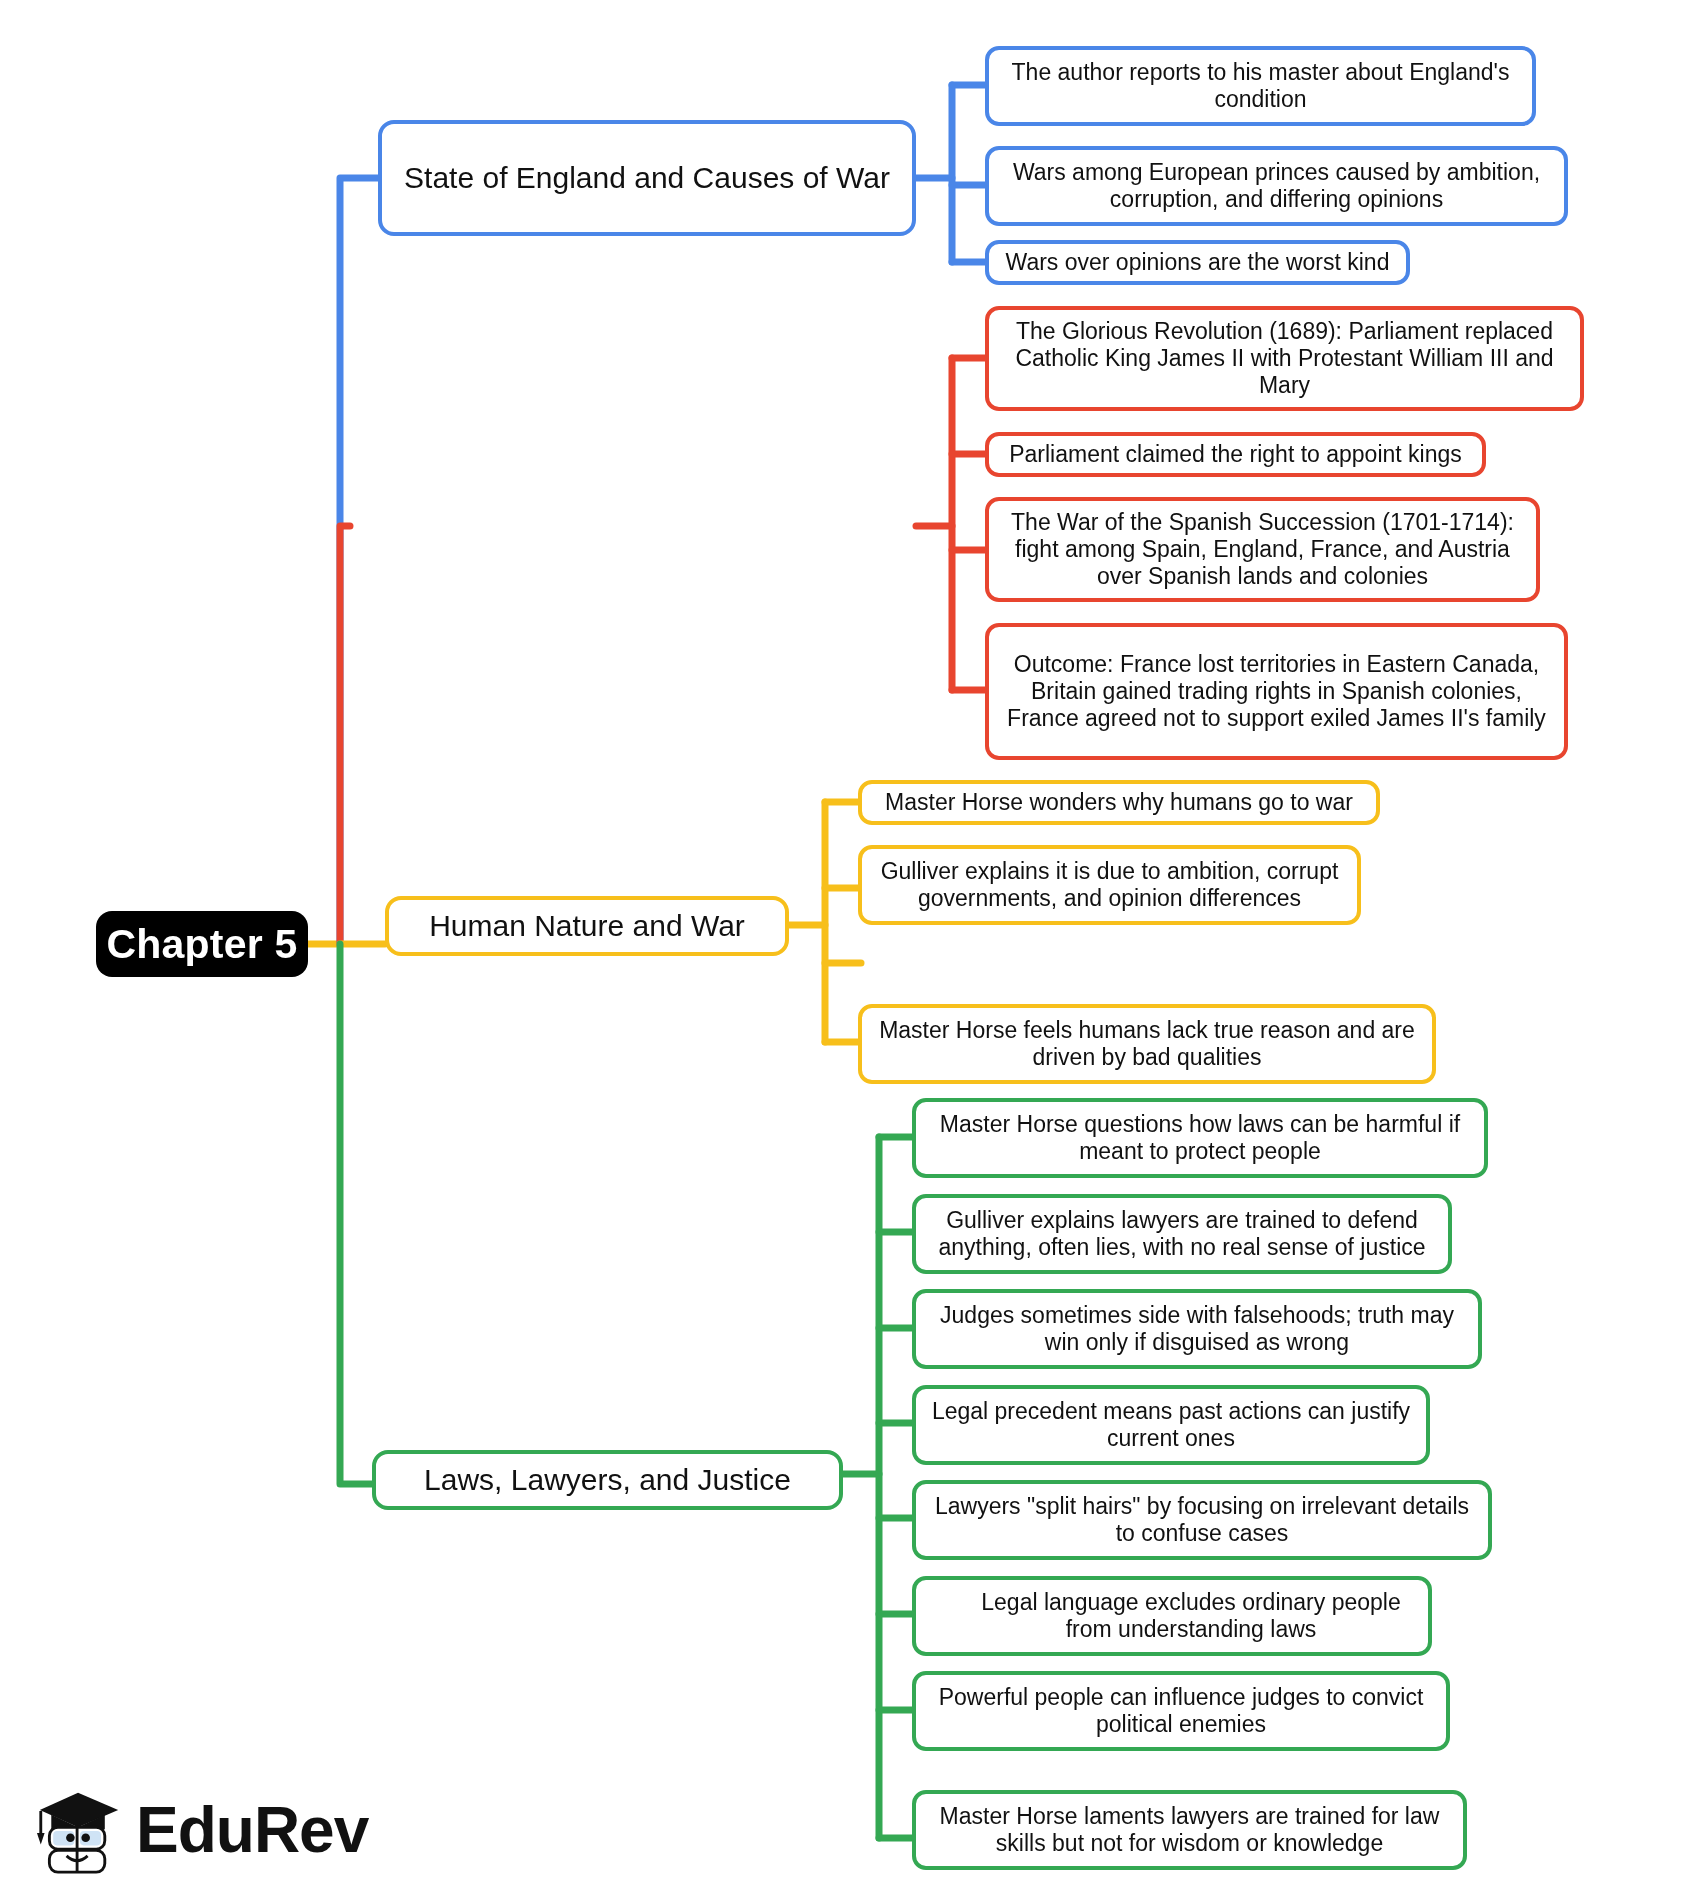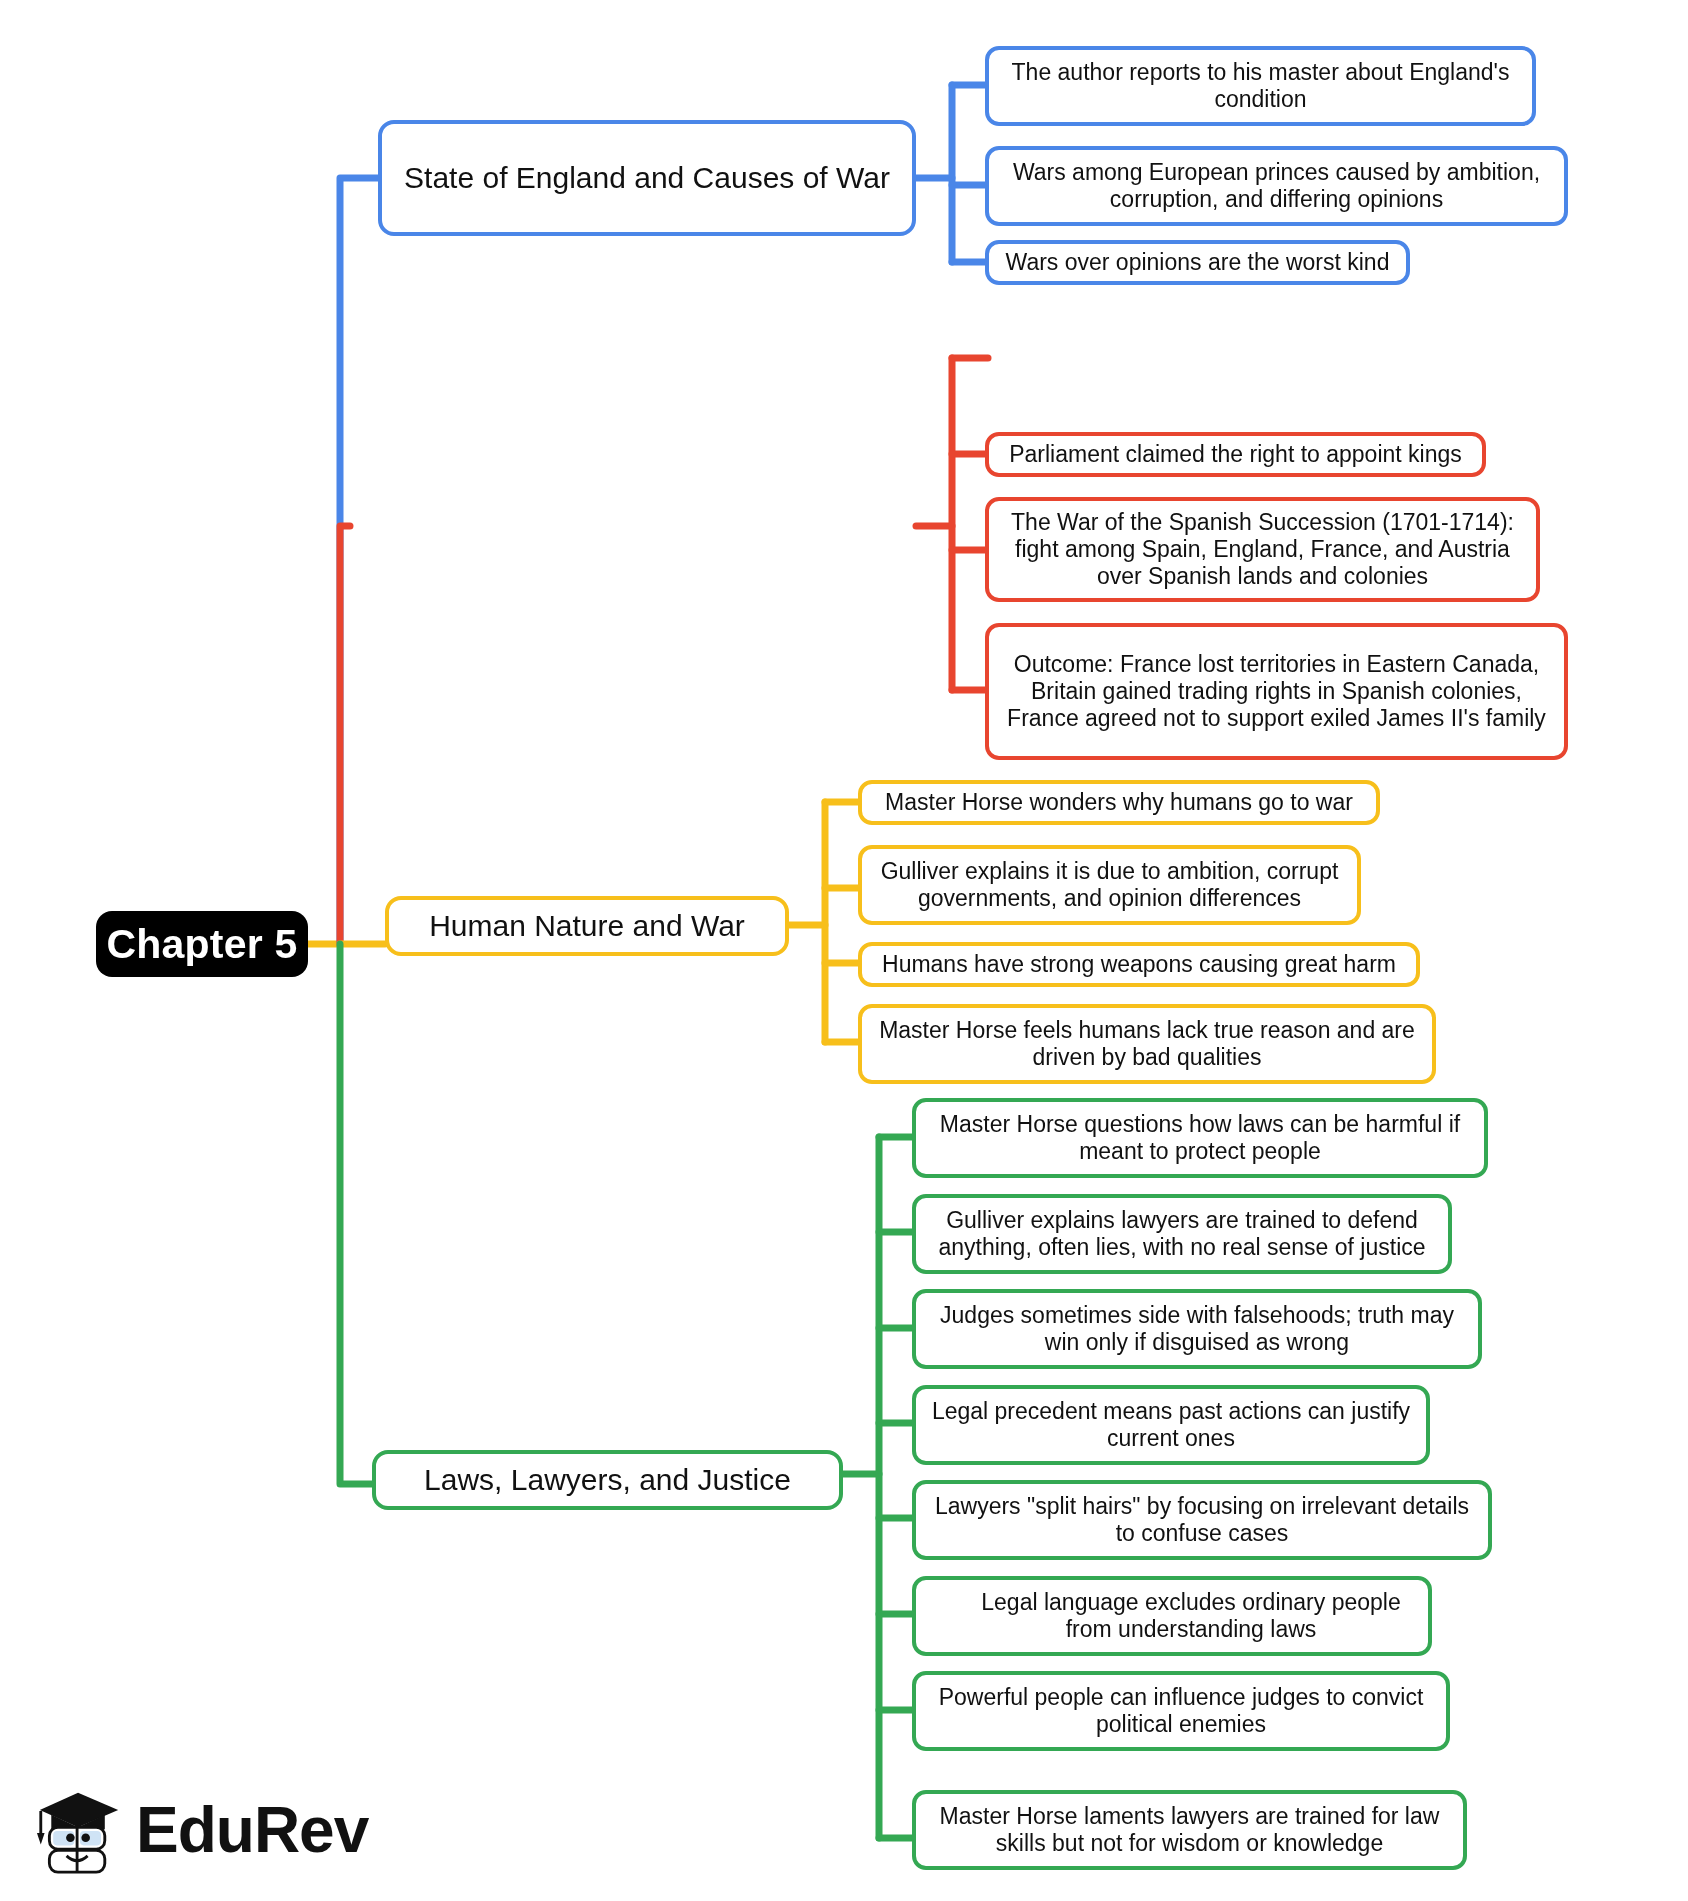--- a/index.html
+++ b/index.html
@@ -142,34 +142,34 @@
 
   <div class="node branch c-blue" style="left:378px; top:120px; width:538px; height:116px;">State of England and Causes of War</div>
 
   <div class="node leaf c-blue" style="left:985px; top:46px; width:551px; height:80px;">The author reports to his master about England's condition</div>
 
   <div class="node leaf c-blue" style="left:985px; top:146px; width:583px; height:80px;">Wars among European princes caused by ambition, corruption, and differing opinions</div>
 
   <div class="node leaf c-blue" style="left:985px; top:240px; width:425px; height:45px;">Wars over opinions are the worst kind</div>
 
 
+  <div class="node leaf c-red" style="left:985px; top:306px; width:599px; height:105px;">The Glorious Revolution (1689): Parliament replaced Catholic King James II with Protestant William III and Mary</div>
 
   <div class="node leaf c-red" style="left:985px; top:432px; width:501px; height:45px;">Parliament claimed the right to appoint kings</div>
 
   <div class="node leaf c-red" style="left:985px; top:497px; width:555px; height:105px;">The War of the Spanish Succession (1701-1714): fight among Spain, England, France, and Austria over Spanish lands and colonies</div>
 
   <div class="node branch c-yellow" style="left:385px; top:896px; width:404px; height:60px;">Human Nature and War</div>
 
   <div class="node leaf c-red" style="left:985px; top:623px; width:583px; height:137px;">Outcome: France lost territories in Eastern Canada, Britain gained trading rights in Spanish colonies, France agreed not to support exiled James II's family</div>
 
   <div class="node leaf c-yellow" style="left:858px; top:780px; width:522px; height:45px;">Master Horse wonders why humans go to war</div>
 
   <div class="node leaf c-yellow" style="left:858px; top:845px; width:503px; height:80px;">Gulliver explains it is due to ambition, corrupt governments, and opinion differences</div>
 
-  <div class="node leaf c-yellow" style="left:858px; top:942px; width:562px; height:45px;">Humans have strong weapons causing great harm</div>
 
   <div class="node leaf c-yellow" style="left:858px; top:1004px; width:578px; height:80px;">Master Horse feels humans lack true reason and are driven by bad qualities</div>
 
   <div class="node branch c-green" style="left:372px; top:1450px; width:471px; height:60px;">Laws, Lawyers, and Justice</div>
 
   <div class="node leaf c-green" style="left:912px; top:1098px; width:576px; height:80px;">Master Horse questions how laws can be harmful if meant to protect people</div>
 
   <div class="node leaf c-green" style="left:912px; top:1194px; width:540px; height:80px;"> Gulliver explains lawyers are trained to defend anything, often lies, with no real sense of justice</div>
 
   <div class="node leaf c-green" style="left:912px; top:1289px; width:570px; height:80px;">Judges sometimes side with falsehoods; truth may win only if disguised as wrong</div>

